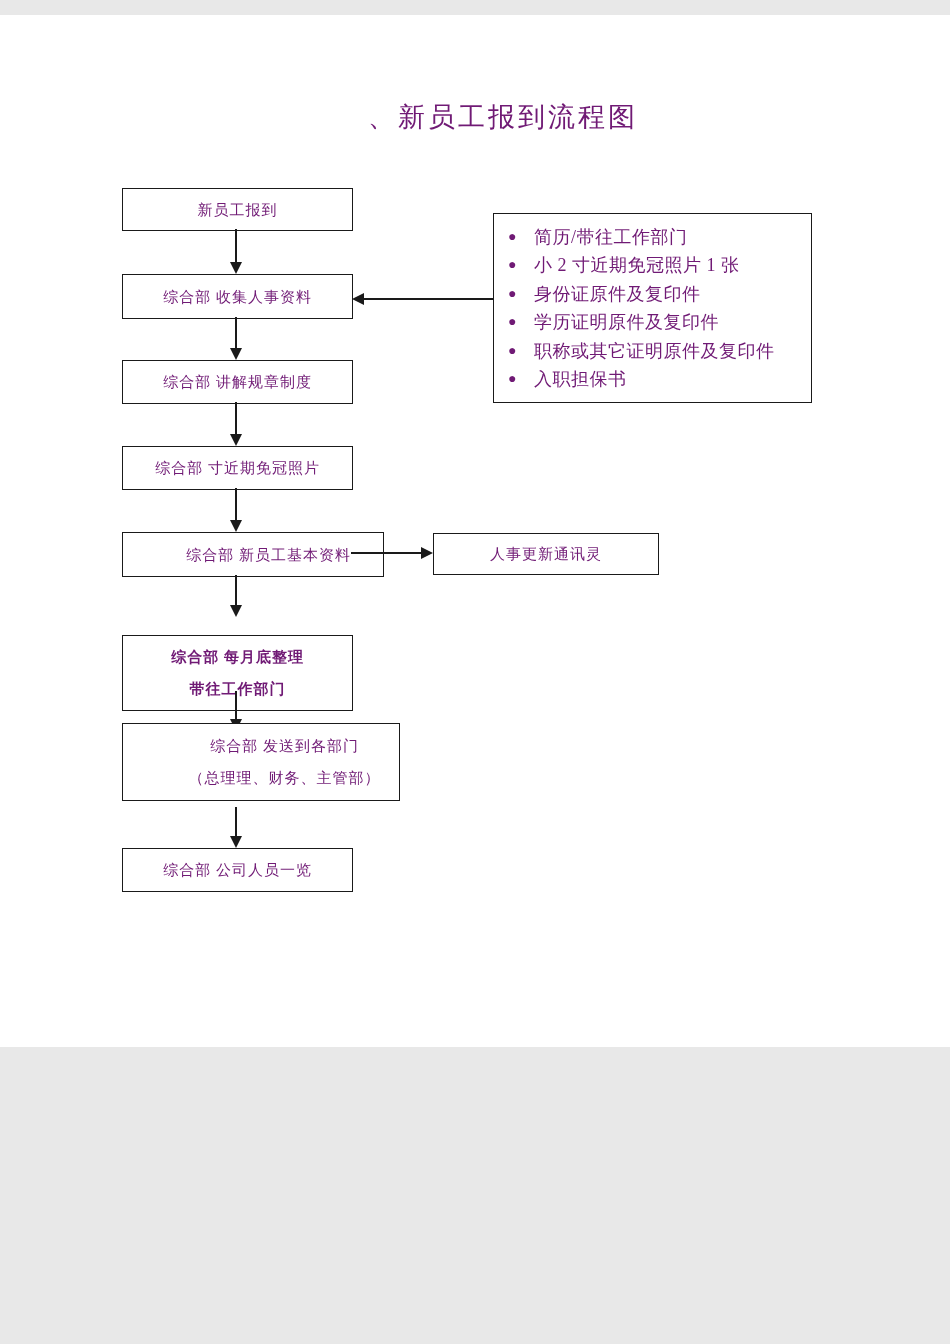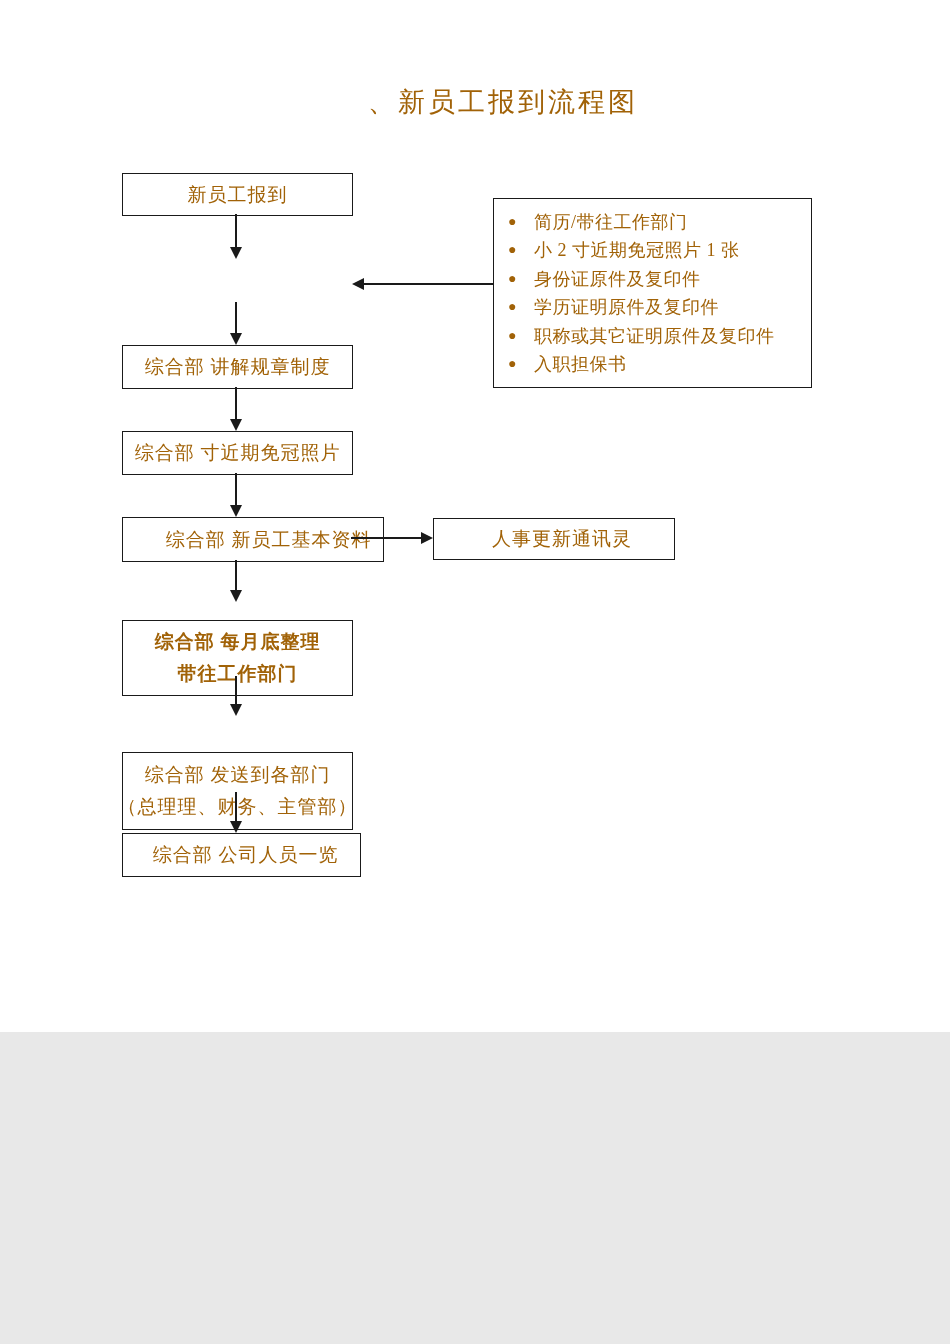--- a/index.html
+++ b/index.html
@@ -1,23 +1,23 @@
 <!DOCTYPE html>
 <html><head>
 <meta charset="utf-8">
 <style>
   html, body { margin: 0; padding: 0; background: #e8e8e8; }
   .page {
     position: relative;
     width: 950px;
     height: 1032px;
-    margin: 0 auto;
+    margin: 15px auto;
     background: #ffffff;
     font-family: "Liberation Serif", "DejaVu Serif", serif;
-    color: #a16207;
+    color: #701a75;
     overflow: hidden;
   }
   .title {
     position: absolute;
     left: 368px;
     top: 84px;
     margin: 0;
     font-size: 27px;
     font-weight: normal;
     letter-spacing: 3px;
@@ -25,35 +25,35 @@
   }
   .box {
     position: absolute;
     border: 1.5px solid #1a1a1a;
     background: #ffffff;
     display: flex;
     flex-direction: column;
     align-items: center;
     justify-content: center;
     text-align: center;
-    font-size: 19px;
+    font-size: 15px;
     letter-spacing: 1px;
     line-height: 32px;
     white-space: nowrap;
   }
   .col { left: 122px; width: 229px; }
   .b1 { top: 173px; height: 41px; }
   .b2 { top: 259px; height: 43px; }
   .b3 { top: 345px; height: 42px; text-align: right; }
   .b4 { top: 431px; height: 42px; }
   .b5 { top: 517px; height: 43px; padding-left: 31px; }
   .b6 { top: 620px; height: 74px; font-weight: bold; }
-  .b7 { top: 752px; height: 76px; }
-  .b8 { top: 833px; height: 42px; padding-left: 8px; }
-  .sidebox { left: 433px; top: 518px; width: 224px; height: 40px; padding-left: 16px; }
+  .b7 { top: 708px; height: 76px; padding-left: 47px; }
+  .b8 { top: 833px; height: 42px; }
+  .sidebox { left: 433px; top: 518px; width: 224px; height: 40px; }
 
   .reqbox {
     position: absolute;
     left: 493px;
     top: 198px;
     width: 319px;
     height: 190px;
     border: 1.5px solid #1a1a1a;
     background: #ffffff;
     box-sizing: border-box;
@@ -133,20 +133,23 @@
 <div class="page">
 
   <h1 class="title">、新员工报到流程图</h1>
 
   <div class="box col b1">
     <div>新员工报到</div>
   </div>
 
   <div class="varrow v1"></div>
 
+  <div class="box col b2">
+    <div>综合部 收集人事资料</div>
+  </div>
 
   <div class="varrow v2"></div>
 
   <div class="box col b3">
     <div>综合部 讲解规章制度</div>
   </div>
 
   <div class="varrow v3"></div>
 
   <div class="box col b4">

